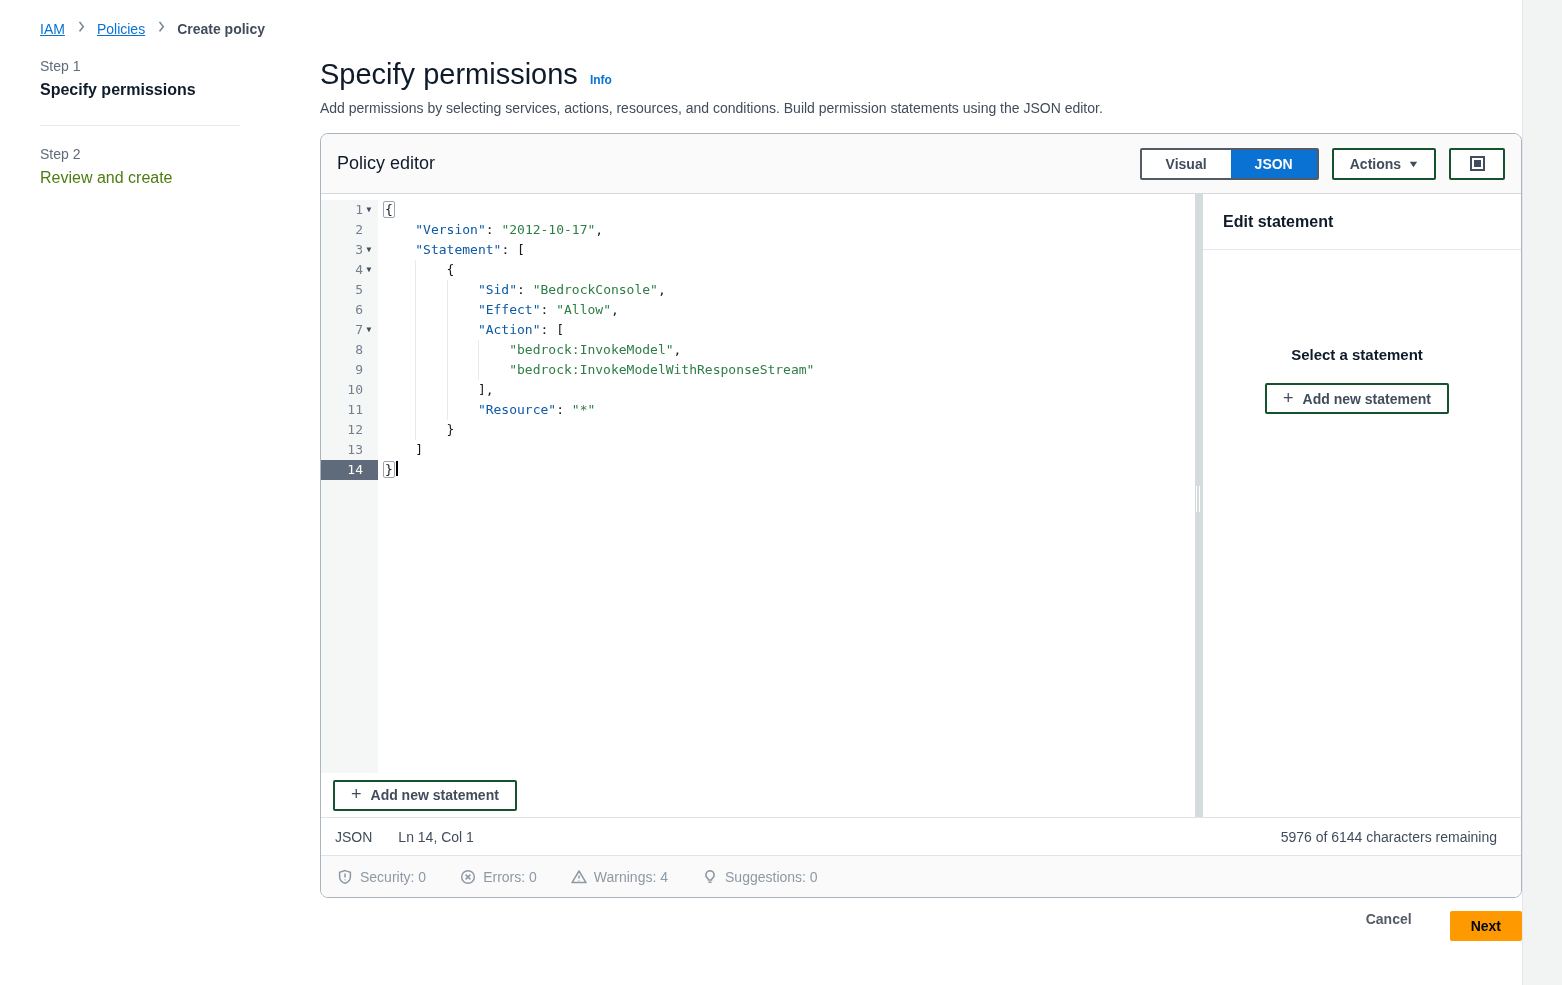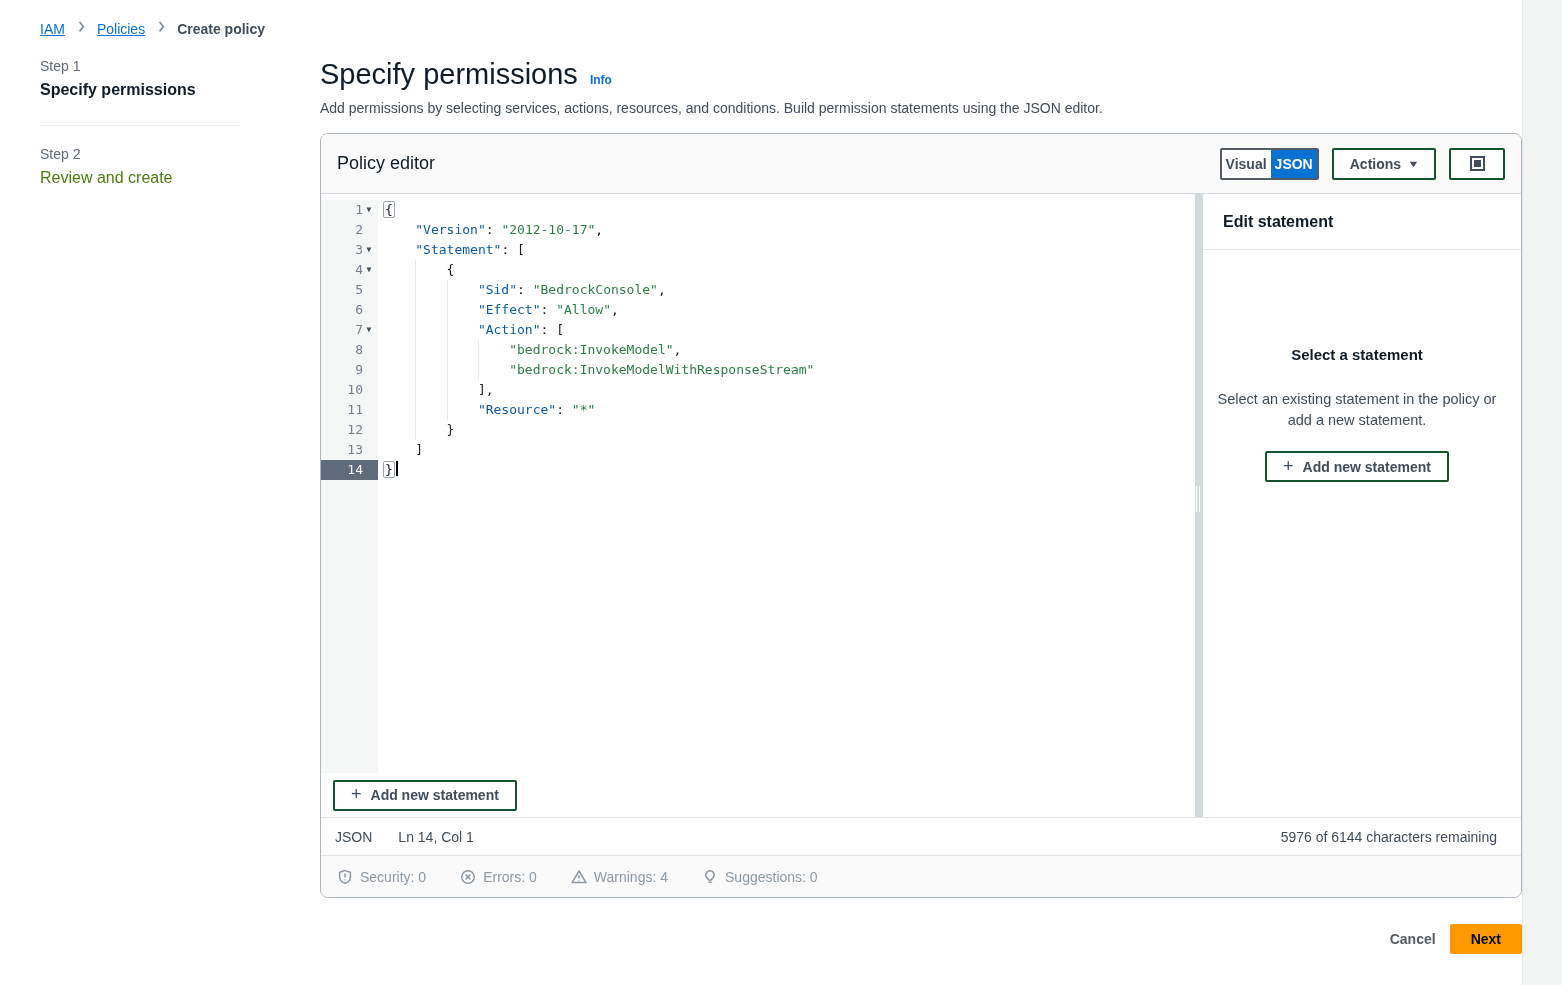--- a/index.html
+++ b/index.html
@@ -47,21 +47,21 @@
   }
   .container-header {
     height:60px; flex:0 0 60px; background:#fafafa;
     border-bottom:1px solid #d3d9de;
     display:flex; align-items:center; padding:0 16px;
   }
   .container-title { font-size:18px; font-weight:400; color:#0f1b2a; }
   .header-buttons { margin-left:auto; display:flex; align-items:center; gap:13px; }
 
   .seg-control { display:flex; border:2px solid #545b64; border-radius:2px; overflow:hidden; height:32px; }
-  .seg { padding:0 4px; display:flex; align-items:center; font-size:14px; font-weight:700; cursor:pointer; }
+  .seg { padding:0 24px; display:flex; align-items:center; font-size:14px; font-weight:700; cursor:pointer; }
   .seg-visual { background:#fff; color:#414d5c; }
   .seg-json { background:#0972d3; color:#fff; }
 
   .btn {
     height:32px; border:2px solid #14532d; border-radius:2px; background:#fff;
     display:inline-flex; align-items:center; justify-content:center;
     font-size:14px; font-weight:700; color:#414d5c; cursor:pointer;
     font-family:"Liberation Sans", sans-serif;
   }
   .btn-actions { padding:0 16px; gap:8px; }
@@ -120,21 +120,21 @@
   .status-mode { margin-right:26px; }
   .status-chars { margin-left:auto; }
   .issues-bar {
     flex:0 0 42px; border-top:1px solid #e0e4e8; background:#fafafa;
     display:flex; align-items:center; padding:0 16px; gap:34px;
   }
   .issue-item { display:flex; align-items:center; gap:7px; font-size:14px; color:#8d99a5; cursor:pointer; }
   .issue-item svg { display:block; }
 
   
-  .footer { margin-top:26px; width:1202px; display:flex; justify-content:flex-end; align-items:center; gap:14px; }
+  .footer { margin-top:13px; width:1202px; display:flex; justify-content:flex-end; gap:38px; }
   .cancel-link { font-size:14px; font-weight:700; color:#545b64; cursor:pointer; }
   .btn-next {
     border:2px solid #f90; background:#f90; color:#000716;
     height:30px; padding:0 19px; font-size:14px; font-weight:700;
     border-radius:2px; cursor:pointer; font-family:"Liberation Sans", sans-serif;
   }
 </style>
 </head>
 <body>
 
@@ -315,21 +315,20 @@
       <div class="splitter">
         <div class="splitter-handle"></div>
       </div>
 
       <div class="side-panel">
         <div class="side-header">
           <span class="side-title">Edit statement</span>
         </div>
         <div class="side-body">
           <div class="empty-title">Select a statement</div>
-          <div class="empty-desc">Select an existing statement in the policy or add a new statement.</div>
           <button class="btn btn-add">
             <span class="plus-glyph">+</span>
             <span>Add new statement</span>
           </button>
         </div>
       </div>
     </div>
 
     <div class="status-bar">
       <span class="status-mode">JSON</span>

